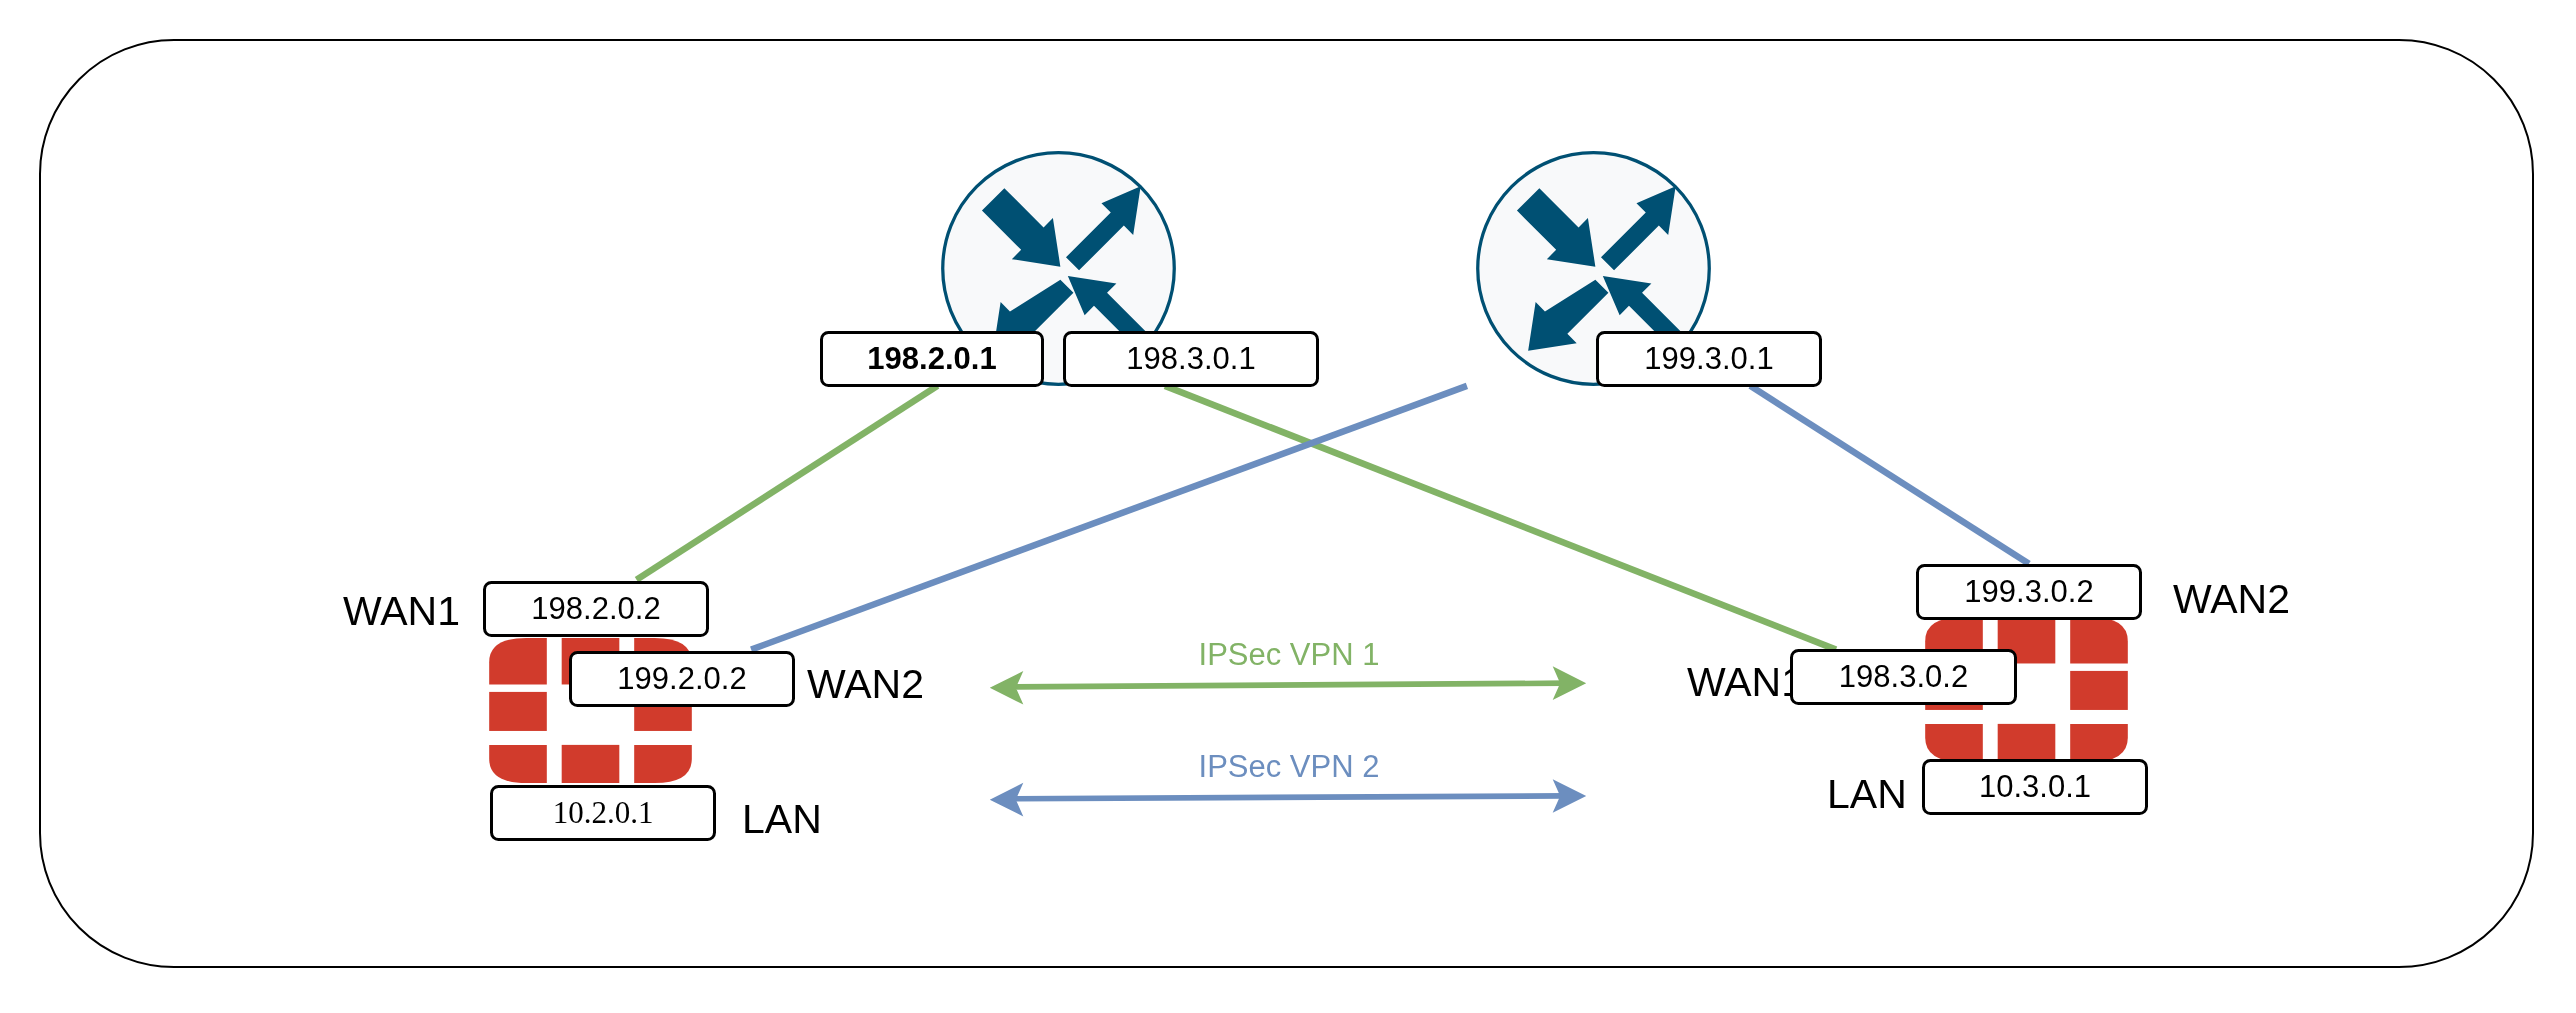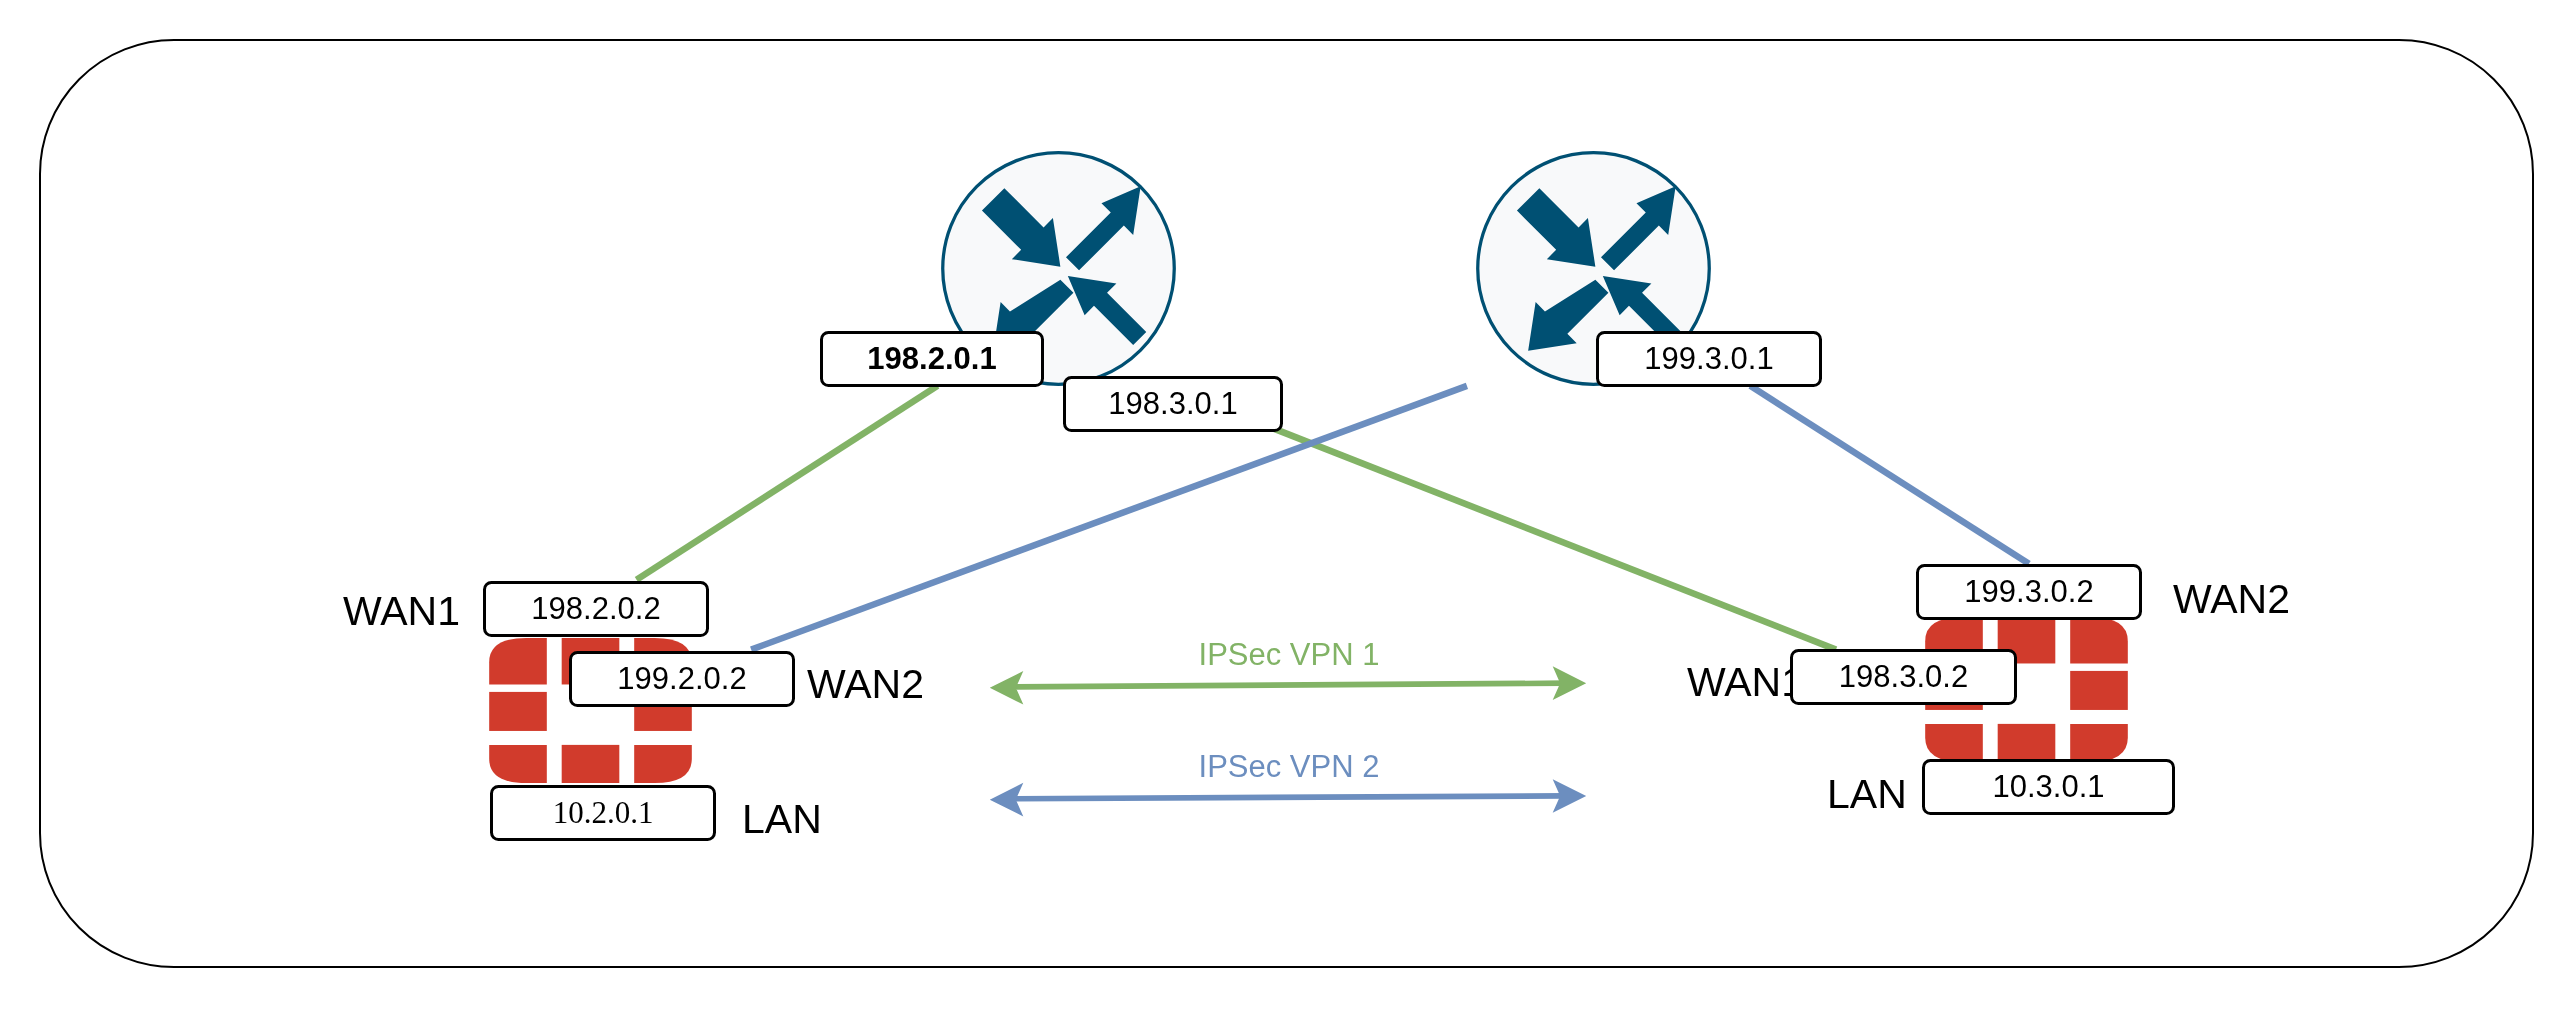--- a/index.html
+++ b/index.html
@@ -78,37 +78,37 @@
       <path d="M156,0 L178,0 Q218,0 218,26 L218,50 L156,50 Z"></path>
       <rect x="0" y="58" width="62" height="42"></rect>
       <rect x="156" y="58" width="62" height="42"></rect>
       <path d="M0,115 L62,115 L62,156 L40,156 Q0,156 0,130 Z"></path>
       <rect x="78" y="115" width="62" height="41"></rect>
       <path d="M156,115 L218,115 L218,130 Q218,156 178,156 L156,156 Z"></path>
     </g>
   </svg>
 
   <div class="ipbox" style="left:820px;top:331px;width:224px;font-weight:bold;">198.2.0.1</div>
-  <div class="ipbox" style="left:1063px;top:331px;width:220px;margin-top:45px;">198.3.0.1</div>
+  <div class="ipbox" style="left:1063px;top:331px;width:256px;">198.3.0.1</div>
   <div class="ipbox" style="left:1596px;top:331px;width:226px;">199.3.0.1</div>
 
   <div class="iflabel" style="left:343px;top:591px;">WAN1</div>
   <div class="ipbox" style="left:483px;top:581px;width:226px;">198.2.0.2</div>
 
   <div class="ipbox" style="left:569px;top:651px;width:226px;">199.2.0.2</div>
   <div class="iflabel" style="left:807px;top:664px;">WAN2</div>
 
   <div class="ipbox" style="left:490px;top:785px;width:226px;font-family:Liberation Serif, serif;">10.2.0.1</div>
   <div class="iflabel" style="left:742px;top:799px;">LAN</div>
 
   <div class="ipbox" style="left:1916px;top:564px;width:226px;">199.3.0.2</div>
   <div class="iflabel" style="left:2173px;top:579px;">WAN2</div>
 
   <div class="iflabel" style="left:1687px;top:662px;">WAN1</div>
   <div class="ipbox" style="left:1790px;top:649px;width:227px;">198.3.0.2</div>
 
   <div class="iflabel" style="left:1827px;top:774px;">LAN</div>
-  <div class="ipbox" style="left:1922px;top:759px;width:253px;text-align:right;">10.3.0.1</div>
+  <div class="ipbox" style="left:1922px;top:759px;width:226px;text-align:right;">10.3.0.1</div>
 
   <div class="vpnlabel" id="vpn1-label" style="left: 1135px; top: 639px; width: 308px; color: rgb(130, 179, 102);">IPSec VPN 1</div>
   <div class="vpnlabel" id="vpn2-label" style="left: 1135px; top: 751px; width: 308px; color: rgb(108, 142, 191);">IPSec VPN 2</div>
 </div>
 
 
 </body></html>

